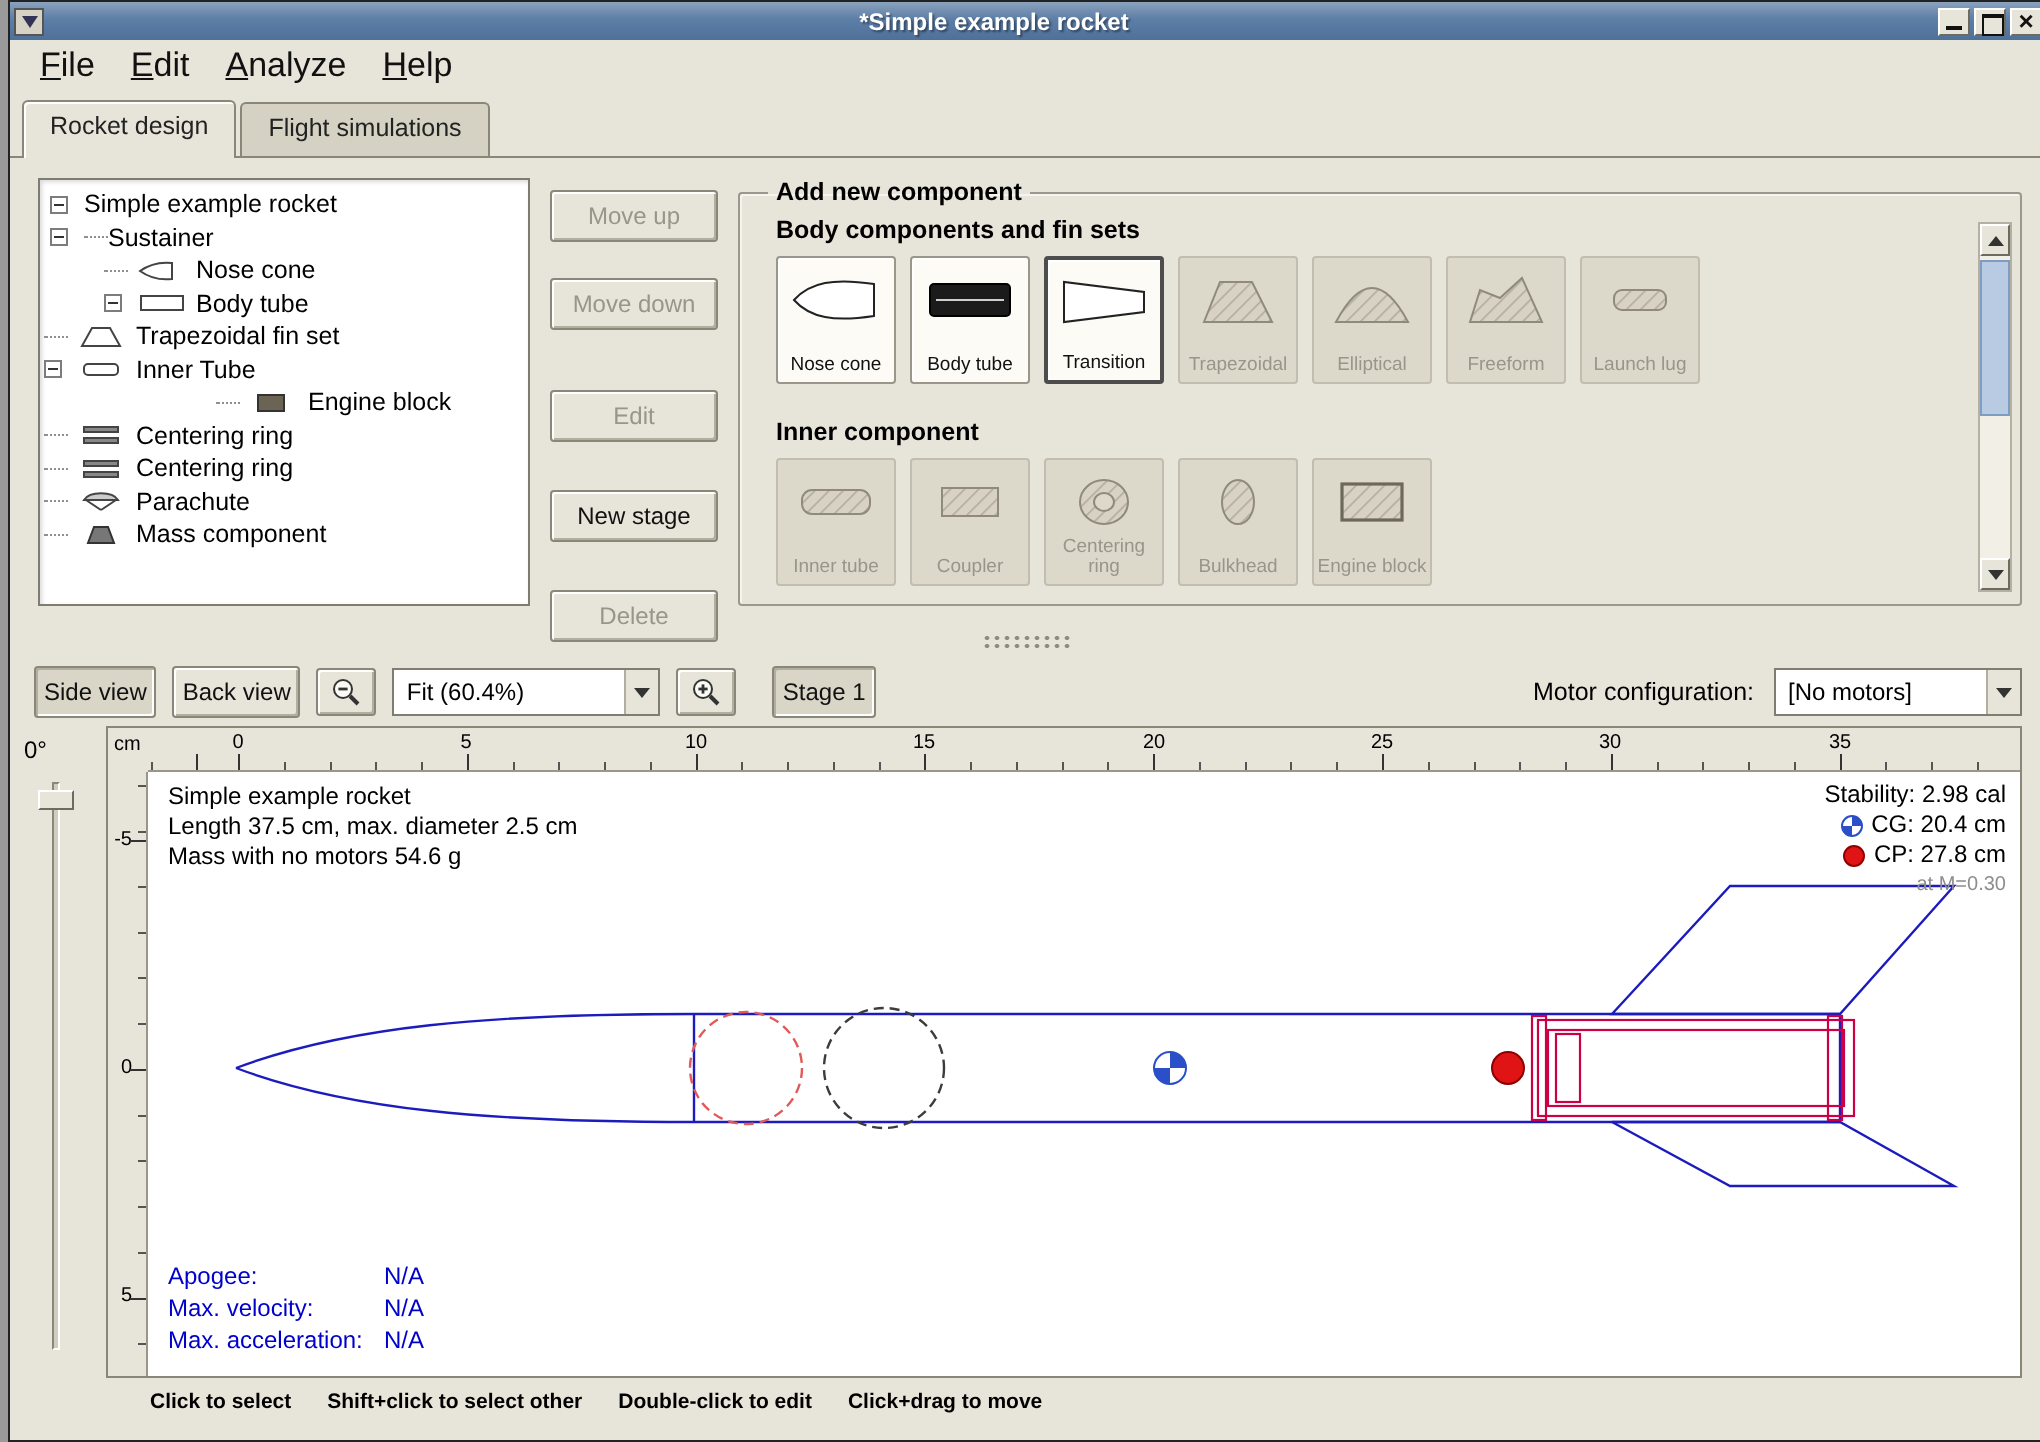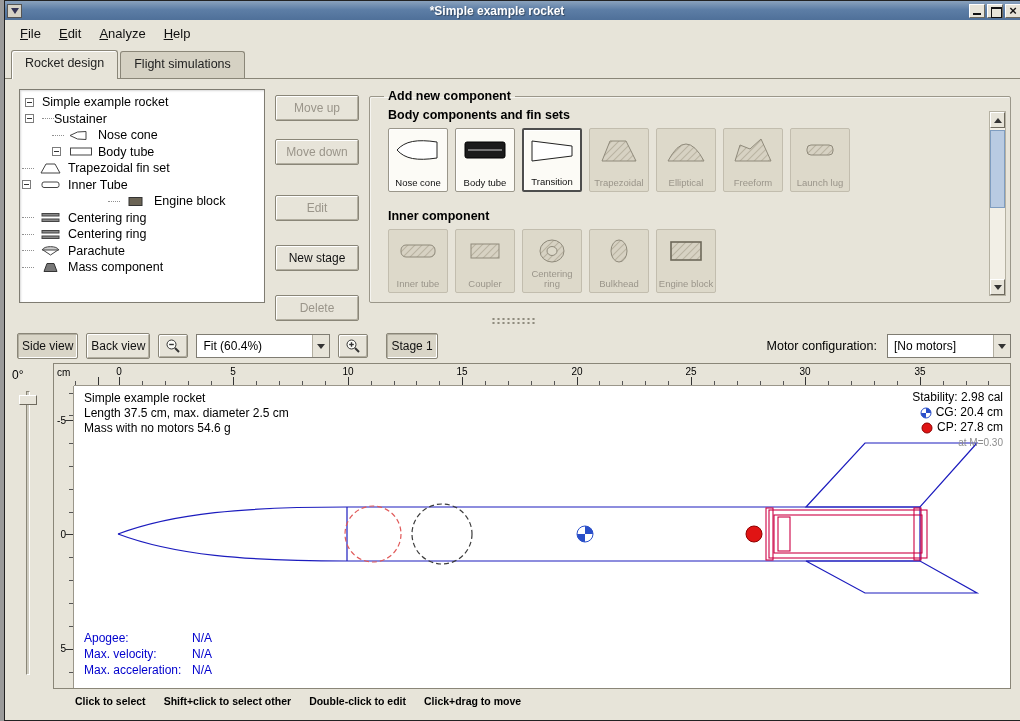--- a/index.html
+++ b/index.html
@@ -21,21 +21,21 @@
   .tbtn { width:16px; height:14px; background:#e7e4d9; border:1px solid; border-color:#fff #6e6a5e #6e6a5e #fff;
           position:relative; }
   .tbtn-min::after { content:""; position:absolute; left:3px; right:3px; bottom:2px; height:2px; background:#111; }
   .tbtn-max::after { content:""; position:absolute; left:3px; top:2px; width:9px; height:8px;
           border:1px solid #111; border-top-width:2px; }
   .tbtn-close::after { content:"\00d7"; position:absolute; left:0; right:0; top:-2px; text-align:center;
           font-weight:bold; font-size:13px; color:#111; }
 
   
   .menubar { height:26px; display:flex; align-items:center; padding-left:6px; flex:0 0 auto; }
-  .menu-item { padding:4px 9px; font-size:13px; color:#111; }
+  .menu-item { padding:4px 9px; font-size:17px; color:#111; }
   .menu-item .mn { text-decoration:underline; }
 
   
   .tabbar { height:33px; padding:5px 6px 0; border-bottom:1px solid #8a8678; display:flex; gap:2px; flex:0 0 auto; }
   .tab { padding:5px 13px 0; border:1px solid #8a8678; border-bottom:none; background:#d5d1c3;
          border-radius:3px 3px 0 0; font-size:12.5px; color:#222; height:27px; }
   .tab.selected { background:#e7e4d9; height:29px; margin-top:-1px; margin-bottom:-1px; position:relative; z-index:2;
          box-shadow:inset 1px 1px 0 #fff; }
 
   

